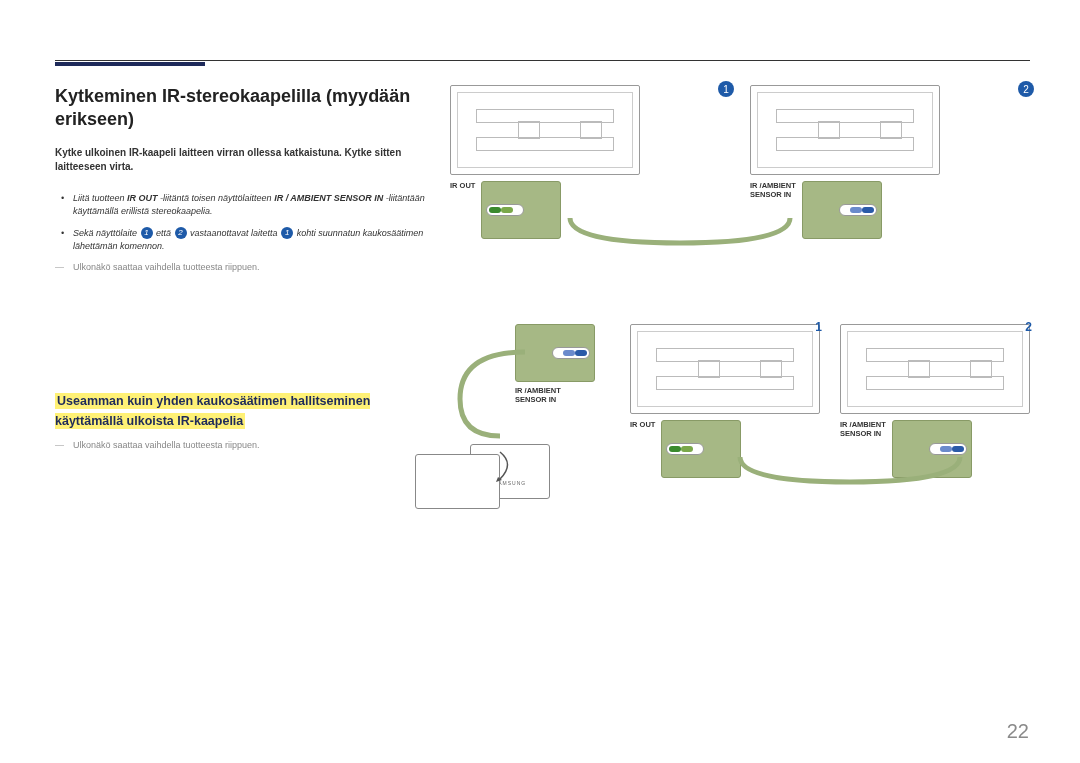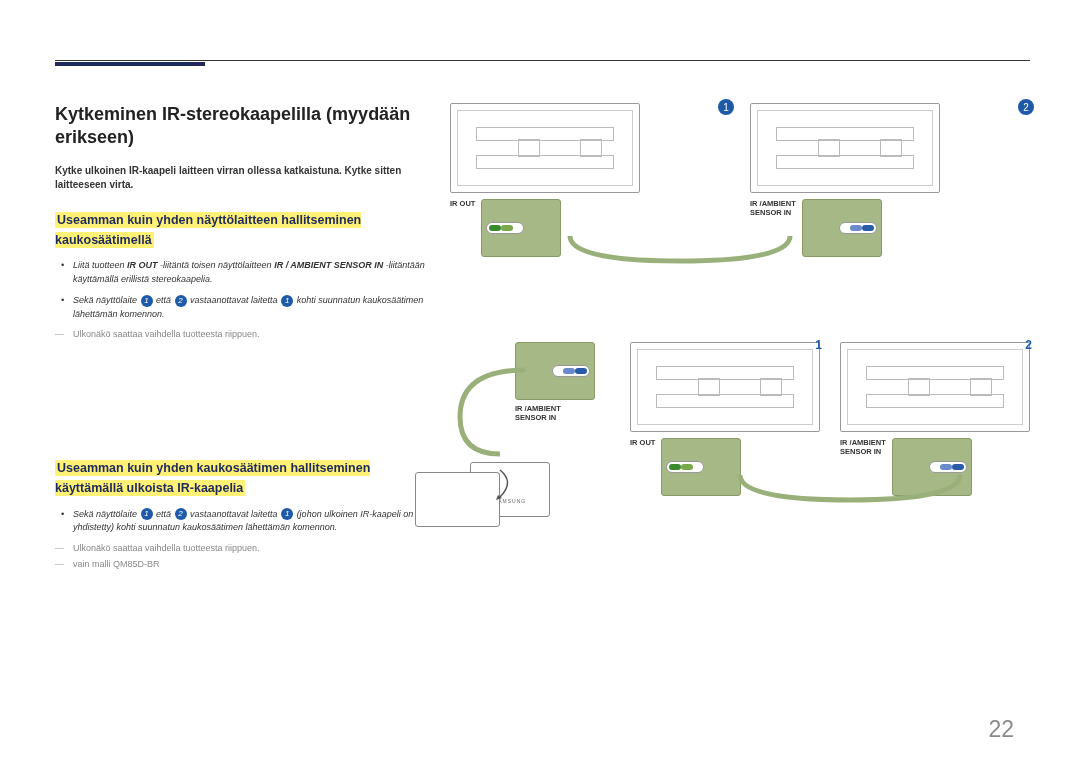--- a/index.html
+++ b/index.html
@@ -7,21 +7,21 @@
     width: 1080px;
     height: 763px;
     background: #fff;
     font-family: Arial, Helvetica, sans-serif;
     color: #1a1a1a;
     position: relative;
     padding: 60px 50px 30px 55px;
   }
   .top-rule { border-top: 1px solid #333; margin-bottom: 4px; }
   .accent-bar { width: 150px; height: 4px; background: #1e2a5a; position: absolute; top: 62px; left: 55px; }
-  .columns { display: flex; gap: 25px; margin-top: 42px; }
+  .columns { display: flex; gap: 25px; margin-top: 24px; }
   .col-left { width: 395px; }
   .col-right { flex: 1; position: relative; }
 
   h1 { font-size: 18px; font-weight: bold; color: #222; line-height: 1.3; margin-bottom: 14px; }
   .intro { font-size: 10px; line-height: 1.4; color: #333; margin-bottom: 18px; font-weight: bold; }
 
   h2 { font-size: 12.5px; font-weight: bold; color: #1e2a5a; line-height: 1.5; margin-bottom: 10px; display: inline; }
   .hl { background: #fff176; padding: 1px 2px; }
   .h2-wrap { margin-bottom: 10px; }
 
@@ -30,21 +30,21 @@
   ul li::before { content: "•"; position: absolute; left: -12px; }
   .note { font-size: 9px; color: #888; margin: 6px 0 4px 0; padding-left: 18px; position: relative; }
   .note::before { content: "―"; position: absolute; left: 0; color: #aaa; }
 
   .badge-inline { display: inline-flex; width: 12px; height: 12px; border-radius: 50%; color: #fff; font-size: 8px; align-items: center; justify-content: center; vertical-align: middle; margin: 0 1px; }
   .badge-1 { background: #1e5aa8; }
   .badge-2 { background: #1e5aa8; }
 
   .section-gap { height: 115px; }
 
-  .page-num { position: absolute; right: 66px; bottom: 20px; font-size: 23px; color: #8a8a8a; }
+  .page-num { position: absolute; right: 51px; bottom: 20px; font-size: 20px; color: #8a8a8a; }
 
   
   .diagram-top { display: flex; gap: 20px; }
   .display-group { flex: 1; position: relative; }
   .display-panel {
     width: 190px; height: 90px; border: 1px solid #999; border-radius: 2px;
     background: #fff; position: relative; padding: 6px;
   }
   .display-inner { border: 0.5px solid #ccc; height: 100%; position: relative; }
   .display-inner::before, .display-inner::after {
@@ -104,45 +104,36 @@
 
 <div class="top-rule"></div>
 <div class="accent-bar"></div>
 
 <div class="columns">
 
   <div class="col-left">
     <h1>Kytkeminen IR-stereokaapelilla (myydään erikseen)</h1>
     <p class="intro">Kytke ulkoinen IR-kaapeli laitteen virran ollessa katkaistuna. Kytke sitten laitteeseen virta.</p>
 
-    <div class="h2-wrap">
-      <h2><span class="hl">Useamman kuin yhden näyttölaitteen hallitseminen kaukosäätimellä</span></h2>
-    </div>
     <ul>
       <li>
         <span>Liitä tuotteen </span><b>IR OUT</b><span> -liitäntä toisen näyttölaitteen </span><b>IR / AMBIENT SENSOR IN</b><span> -liitäntään käyttämällä erillistä stereokaapelia.</span>
       </li>
       <li>
         <span>Sekä näyttölaite </span><span class="badge-inline badge-1">1</span><span> että </span><span class="badge-inline badge-2">2</span><span> vastaanottavat laitetta </span><span class="badge-inline badge-1">1</span><span> kohti suunnatun kaukosäätimen lähettämän komennon.</span>
       </li>
     </ul>
     <p class="note">Ulkonäkö saattaa vaihdella tuotteesta riippuen.</p>
 
     <div class="section-gap"></div>
 
     <div class="h2-wrap">
       <h2><span class="hl">Useamman kuin yhden kaukosäätimen hallitseminen käyttämällä ulkoista IR-kaapelia</span></h2>
     </div>
-    <ul>
-      <li>
-        <span>Sekä näyttölaite </span><span class="badge-inline badge-1">1</span><span> että </span><span class="badge-inline badge-2">2</span><span> vastaanottavat laitetta </span><span class="badge-inline badge-1">1</span><span> (johon ulkoinen IR-kaapeli on yhdistetty) kohti suunnatun kaukosäätimen lähettämän komennon.</span>
-      </li>
-    </ul>
     <p class="note">Ulkonäkö saattaa vaihdella tuotteesta riippuen.</p>
-    <p class="note">vain malli QM85D-BR</p>
   </div>
 
   <div class="col-right">
 
     <div class="diagram-top">
       <div class="display-group">
         <div class="display-panel">
           <div class="display-inner">
               <div class="vesa-box vb1"></div>
               <div class="vesa-box vb2"></div>

